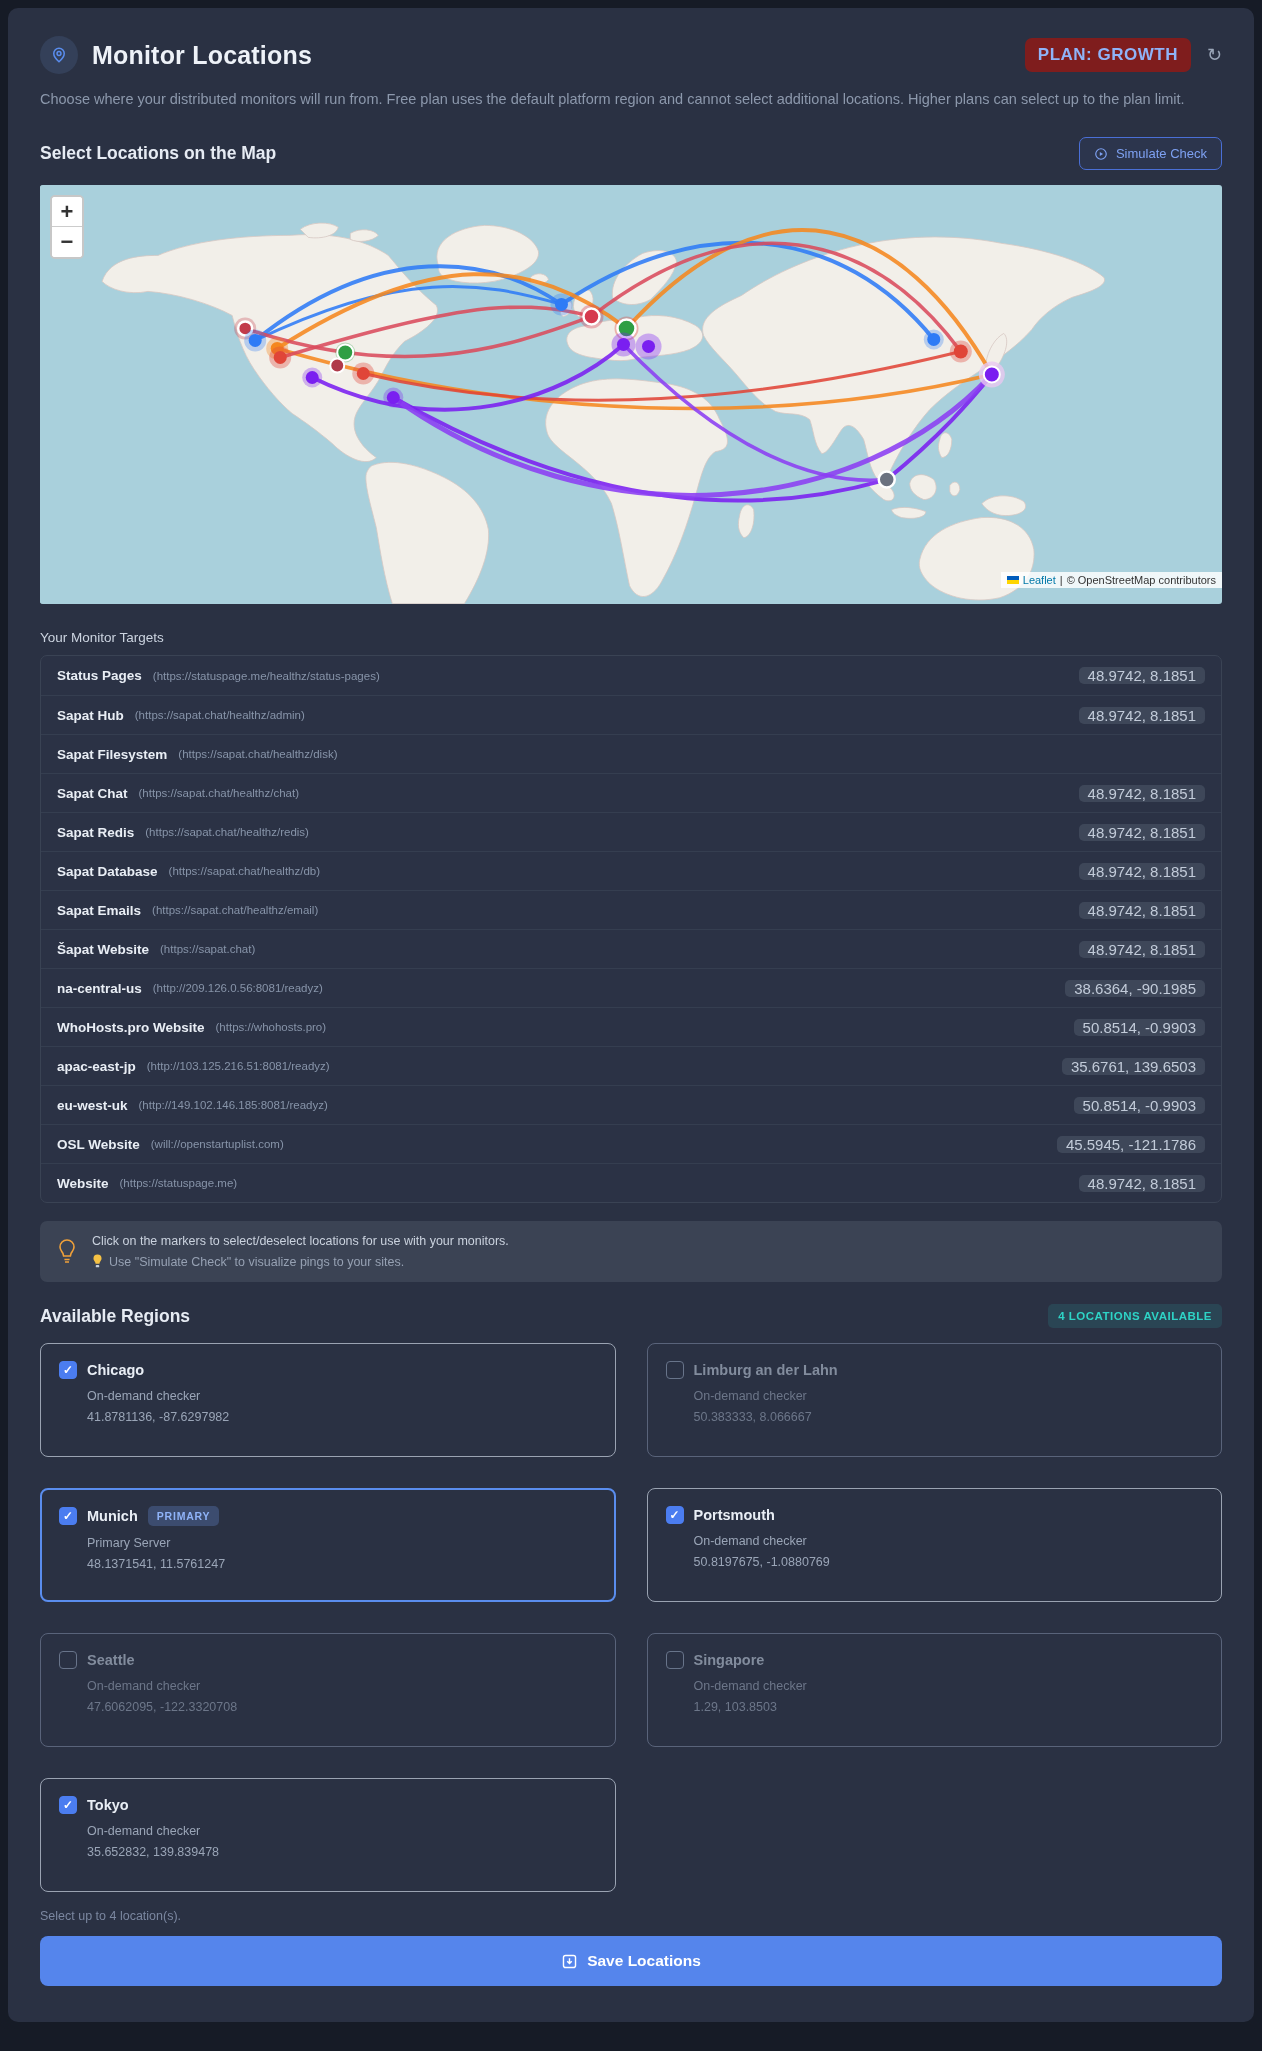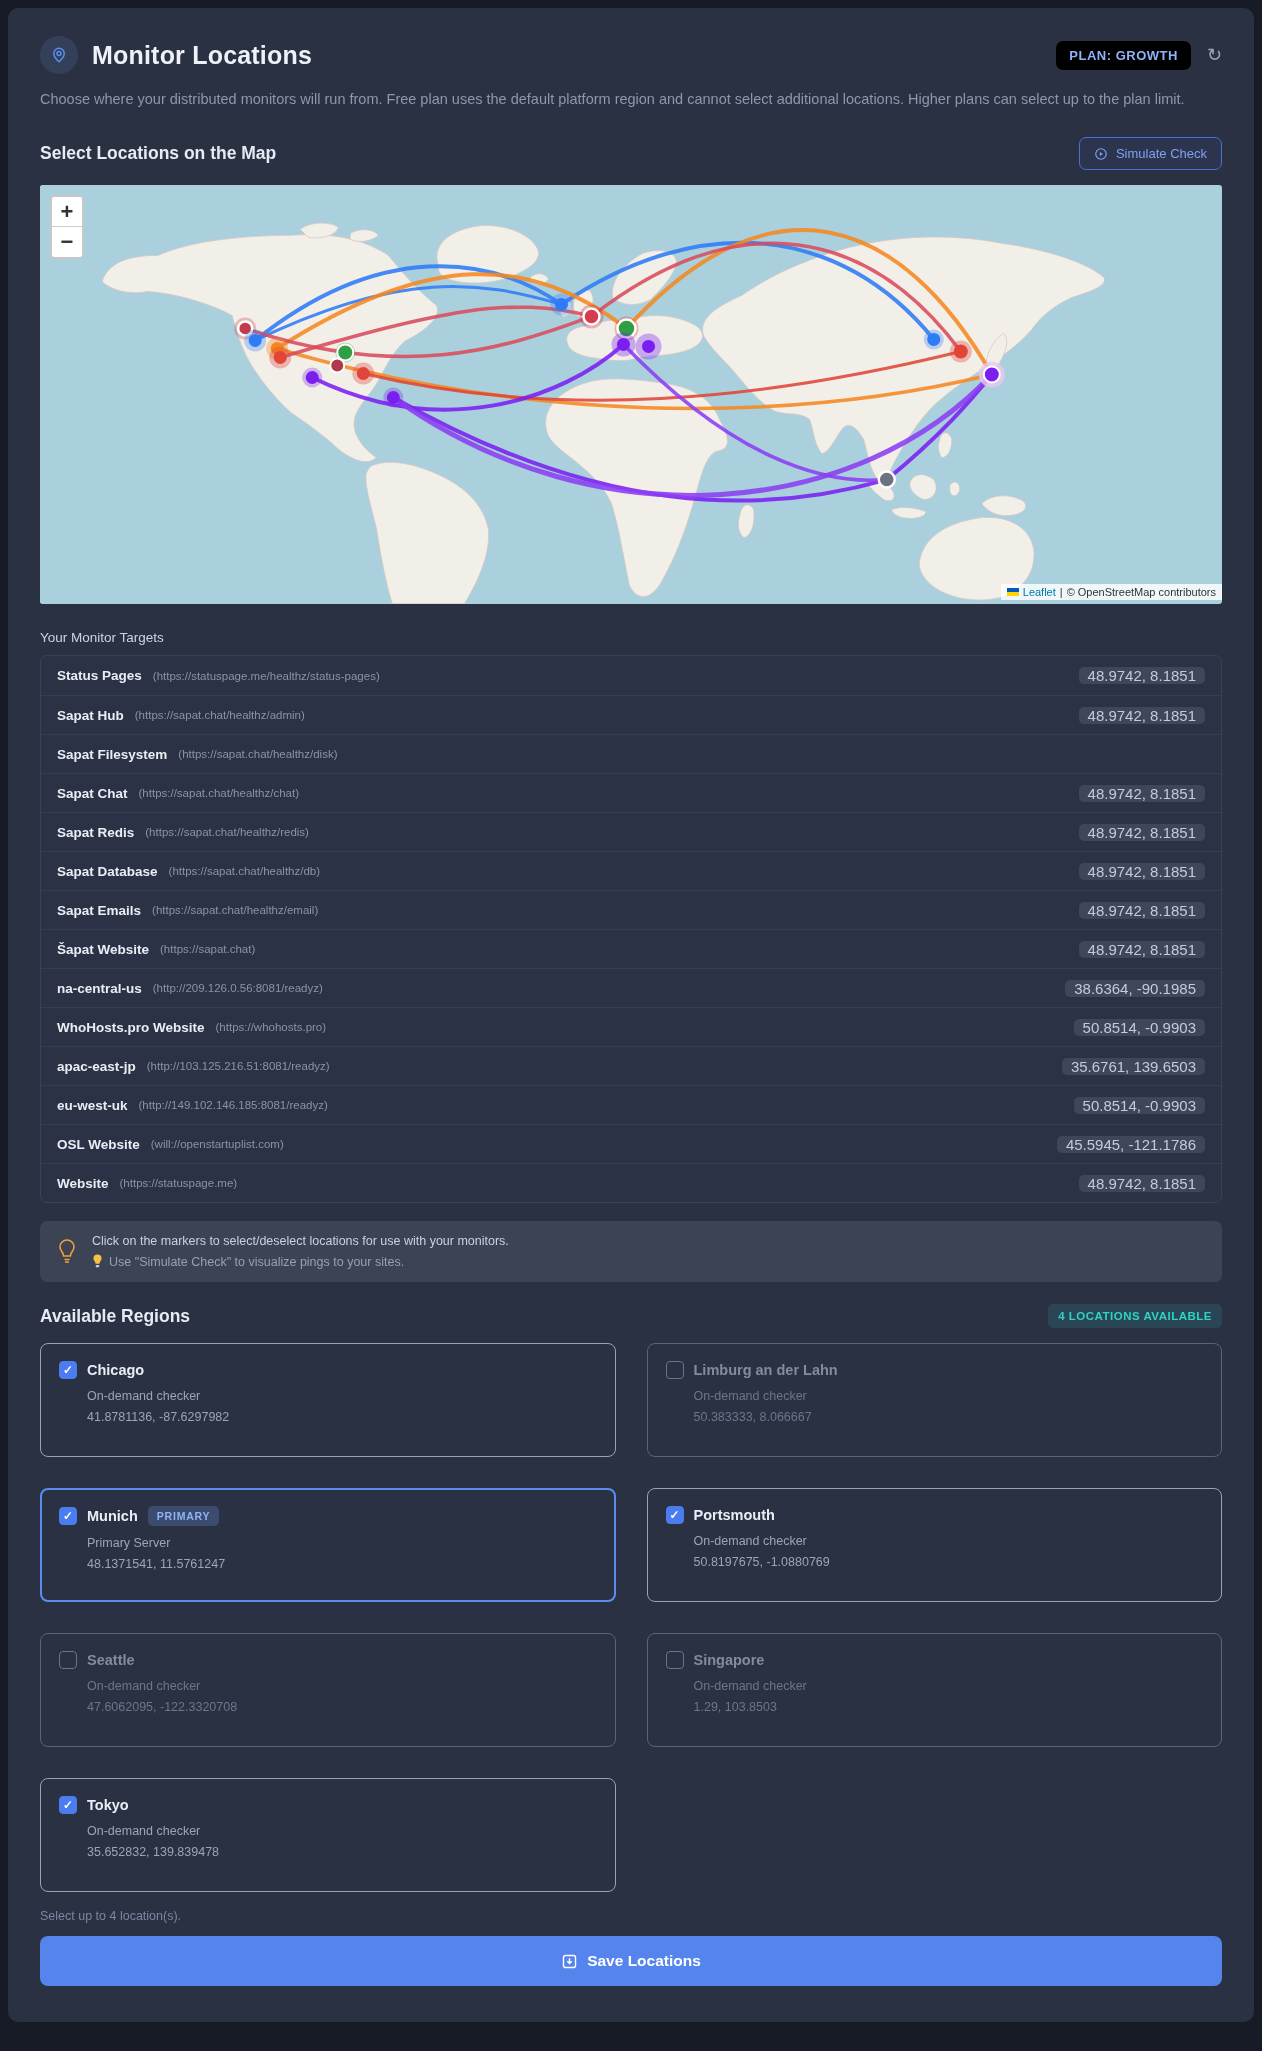--- a/index.html
+++ b/index.html
@@ -14,21 +14,21 @@
     margin:8px; background:#2a3143; border-radius:10px;
     padding:28px 32px 36px; position:relative;
   }
 
   
   .hrow { display:flex; align-items:center; gap:14px; }
   .hicon { width:38px; height:38px; border-radius:50%; background:#344059;
            display:flex; align-items:center; justify-content:center; flex-shrink:0; }
   .title { font-size:25px; font-weight:700; color:#eef2f8; letter-spacing:.2px; }
   .hright { margin-left:auto; display:flex; align-items:center; gap:16px; }
-  .plan { background:#000000; color:#8fb3f8; font-size:13px; font-weight:700;
+  .plan { background:#7f1d1d; color:#8fb3f8; font-size:17px; font-weight:700;
           letter-spacing:.5px; padding:7px 13px; border-radius:7px; }
   .refresh { color:#9aa6b8; font-size:18px; line-height:1; cursor:pointer; }
 
   .desc { margin-top:14px; font-size:14.5px; line-height:1.62; color:#8c98ac; }
 
   
   .secrow { margin-top:26px; display:flex; align-items:center; justify-content:space-between; }
   .sechead { font-size:17.5px; font-weight:600; color:#e6ebf3; }
   .simbtn { display:flex; align-items:center; gap:8px; border:1px solid #4a6fd6;
             color:#7ea1f2; background:rgba(74,111,214,.07); padding:8px 14px;
@@ -36,21 +36,21 @@
 
   
   .mapwrap { margin-top:15px; position:relative; height:419px; border-radius:3px;
              overflow:hidden; background:#a9d0dc; }
   .mapwrap svg.worldmap { position:absolute; inset:0; display:block; }
   .zoomctl { position:absolute; top:10px; left:10px; width:34px;
              border:2px solid rgba(0,0,0,.22); border-radius:5px; overflow:hidden; background:#fff; }
   .zbtn { width:30px; height:30px; background:#fff; color:#333; font-size:22px; font-weight:700;
           display:flex; align-items:center; justify-content:center; cursor:pointer; }
   .zbtn:first-child { border-bottom:1px solid #ccc; }
-  .attrib { position:absolute; right:0; bottom:4px; background:rgba(255,255,255,.82);
+  .attrib { position:absolute; right:0; bottom:16px; background:rgba(255,255,255,.82);
             padding:2px 6px; font-size:11px; color:#333; display:flex; align-items:center; gap:4px; }
   .uaflag { display:inline-block; width:12px; height:8px;
             background:linear-gradient(#005bbb 50%, #ffd500 50%); }
   .leaflink { color:#0078a8; text-decoration:none; }
 
   
   .targets-head { margin-top:26px; font-size:13.5px; color:#ccd4e0; font-weight:500; }
   .tlist { margin-top:10px; border:1px solid #3a4354; border-radius:7px; overflow:hidden; background:#2b3245; }
   .trow { height:39px; display:flex; align-items:center; gap:11px; padding:0 16px; }
   .trow + .trow { border-top:1px solid #353e50; }

